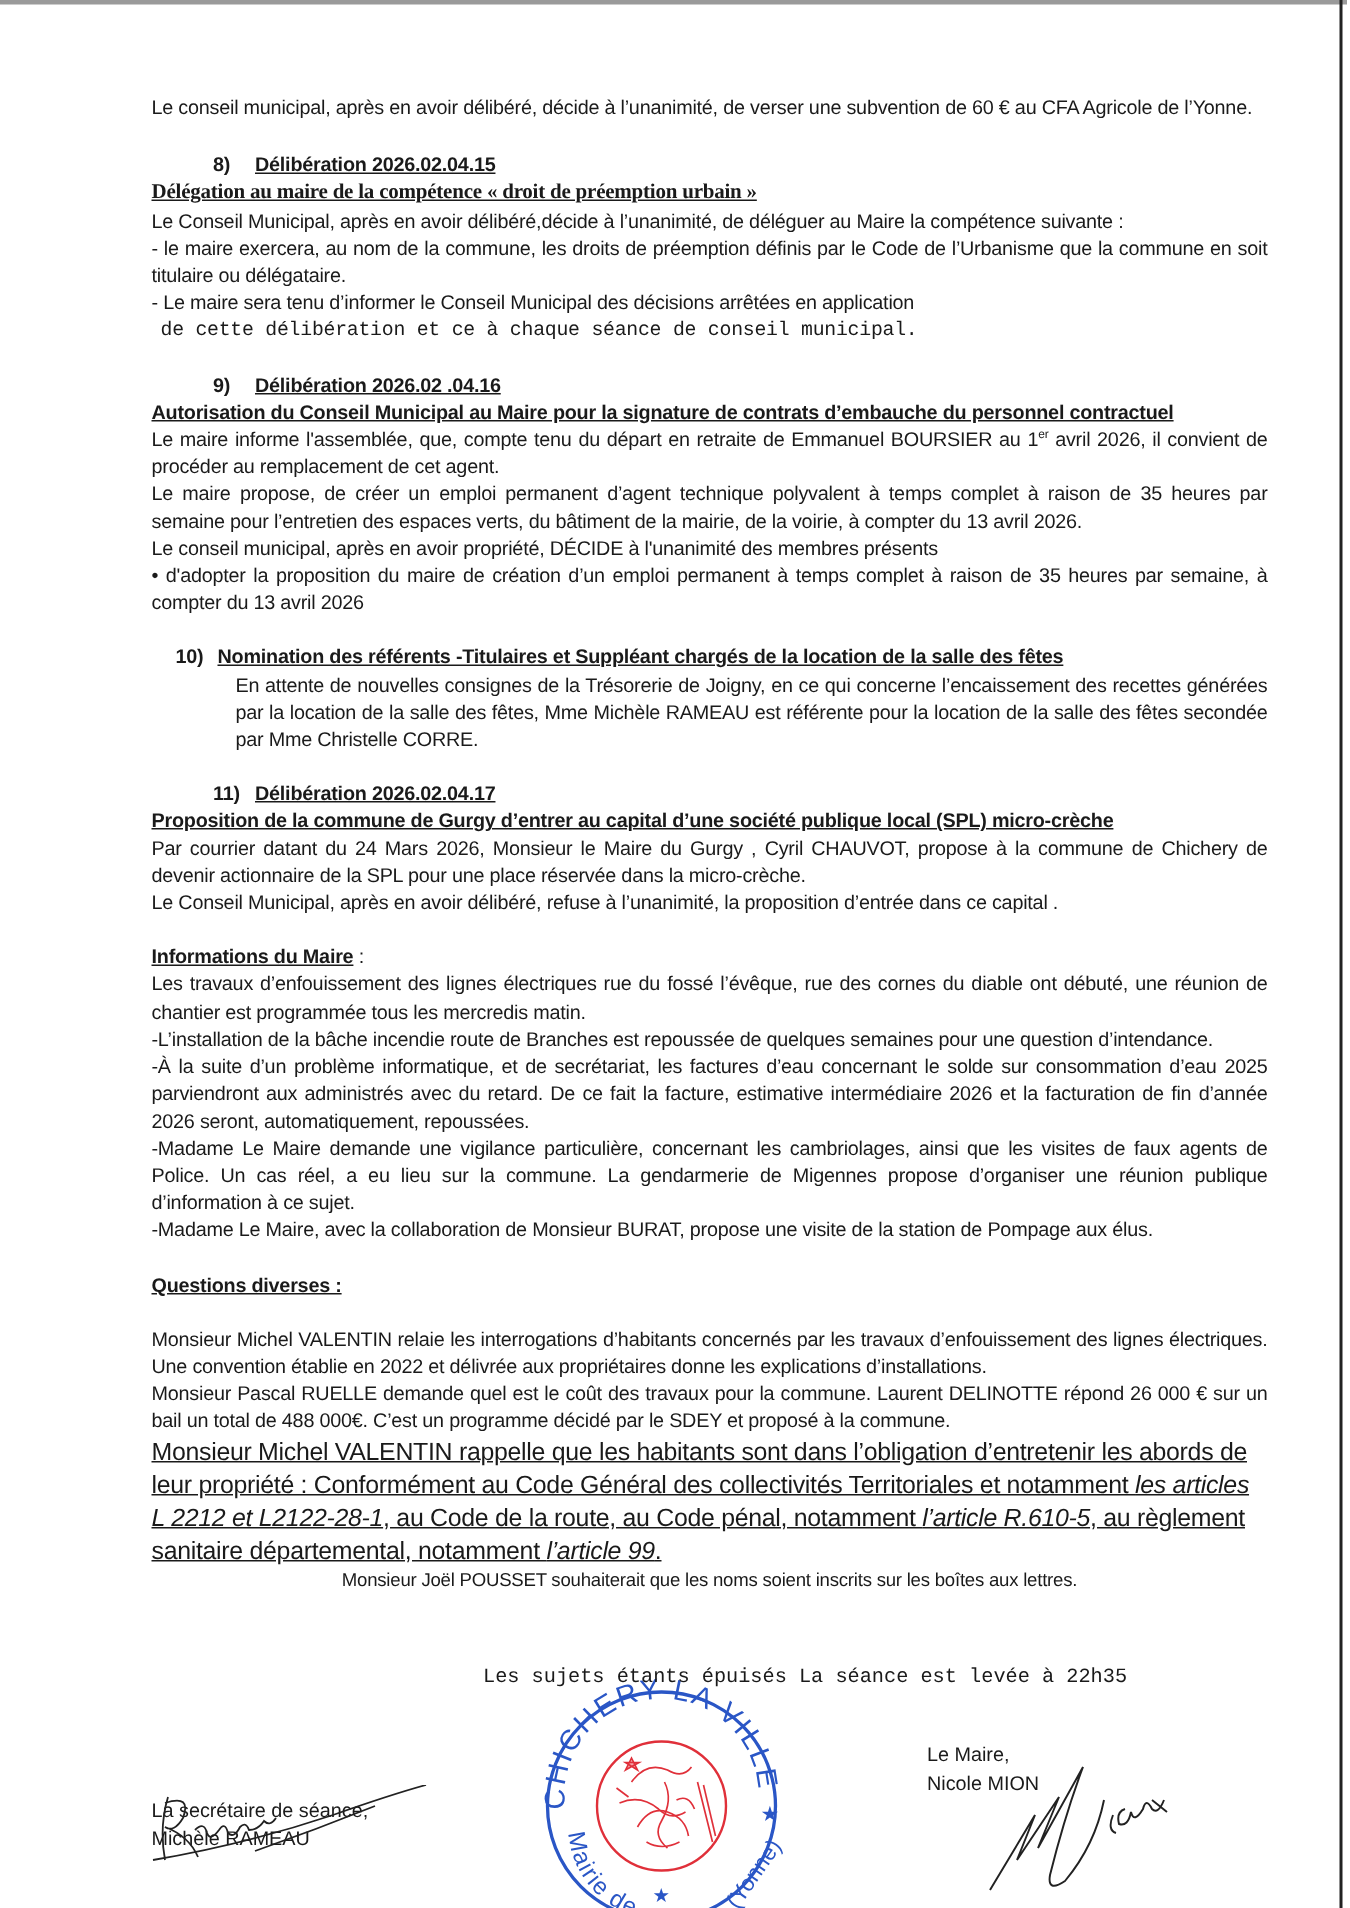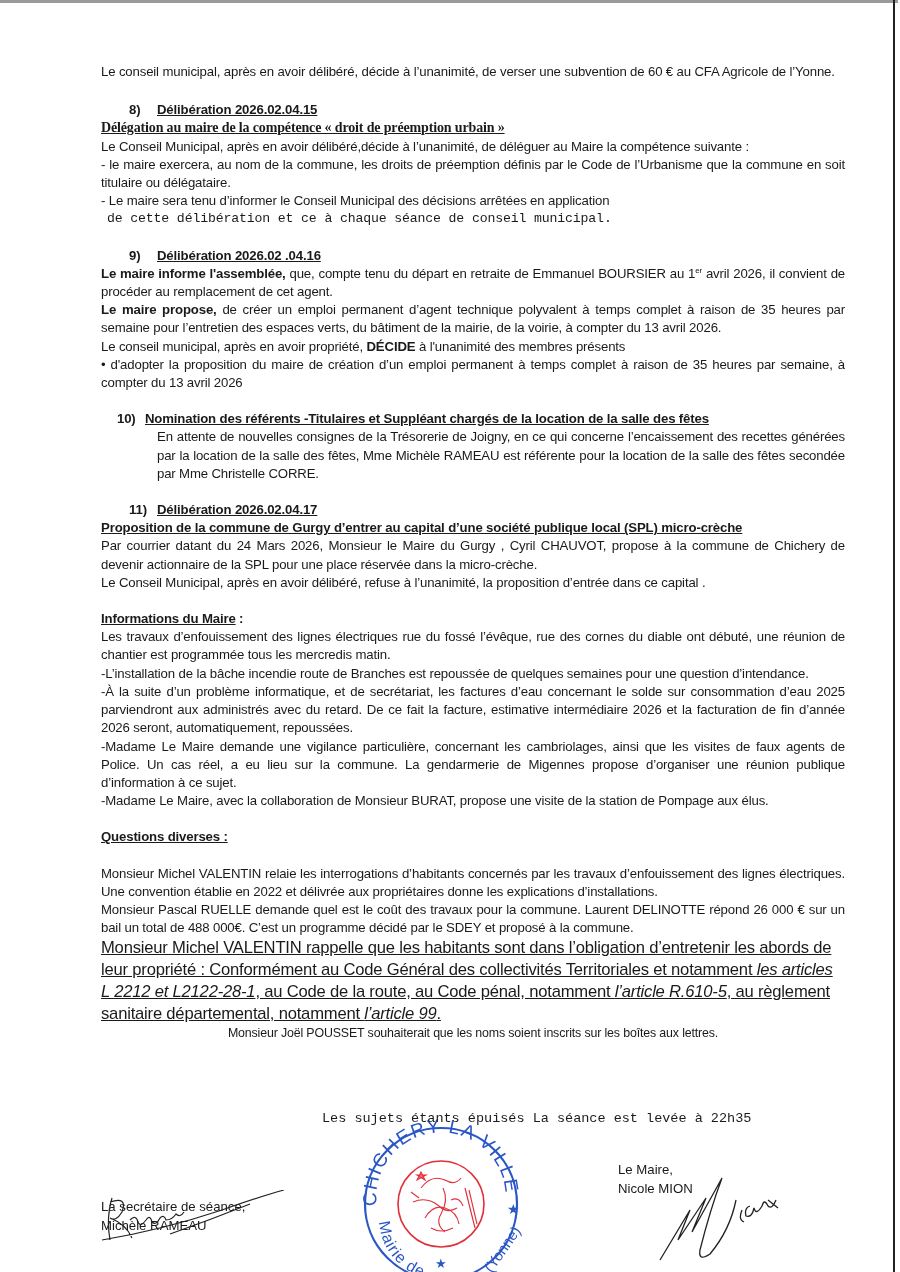--- a/index.html
+++ b/index.html
@@ -6,25 +6,25 @@
   body {
     width: 900px; height: 1272px; position: relative; overflow: hidden;
     font-family: "Liberation Sans", sans-serif; color: #1a1a1a;
   }
   .top-rule { position: absolute; left: 0; top: 0; width: 898px; height: 3px; background: #9a9a9a; }
   .right-rule { position: absolute; left: 893px; top: 0; width: 2px; height: 1272px; background: #222; }
   .page { position: absolute; left: 101px; top: 63px; width: 744px; font-size: 13.2px; line-height: 18.2px; letter-spacing: -0.15px; }
   p { margin: 0; }
   .j { text-align: justify; }
   .gap { height: 18px; }
-  .hnum { display: inline-block; margin-left: 28px; font-weight: bold; text-decoration: underline; }
+  .hnum { display: inline-block; margin-left: 41px; font-weight: bold; text-decoration: underline; }
   .hnum span.n { display: inline-block; width: 28px; }
   .sub-serif { font-family: "Liberation Serif", serif; font-weight: bold; text-decoration: underline; font-size: 14px; }
   .sub { font-weight: bold; text-decoration: underline; }
-  .b { font-weight: bold; }
+  .b { font-weight: normal; }
   .u { text-decoration: underline; font-weight: bold; }
   .indent { padding-left: 44px; }
   .big { font-size: 16.6px; line-height: 22px; letter-spacing: -0.2px; text-decoration: underline; }
   .small { font-size: 12.4px; line-height: 17px; text-align: center; }
   .serif-center { font-family: Liberation Mono, monospace; font-size: 13.5px; position: absolute; left: 322px; top: 1111px; width: 340px; white-space: nowrap; }
   .sig-left { position: absolute; left: 101px; top: 1160px; font-size: 13.2px; line-height: 19px; margin-top: 37px; }
   .sig-right { position: absolute; left: 618px; top: 1160px; font-size: 13.2px; line-height: 19px; }
   .stamp { position: absolute; left: 355px; top: 1118px; width: 170px; height: 155px; }
   .scribble-l { position: absolute; left: 100px; top: 1190px; }
   .scribble-r { position: absolute; left: 650px; top: 1170px; }
@@ -46,20 +46,21 @@
     <p><span class="sub-serif">Délégation au maire de la compétence « droit de préemption urbain »</span></p>
     <p>Le Conseil Municipal, après en avoir délibéré,décide à l’unanimité, de déléguer au Maire la compétence suivante :</p>
     <p class="j">- le maire exercera, au nom de la commune, les droits de préemption définis par le Code de l’Urbanisme que la commune en soit titulaire ou délégataire.</p>
     <p>- Le maire sera tenu d’informer le Conseil Municipal des décisions arrêtées en application</p>
     <p style="padding-left:6px;font-family:Liberation Mono, monospace;">de cette délibération et ce à chaque séance de conseil municipal.</p>
   </section>
   <div class="gap"></div>
 
   <section>
     <p><span class="hnum"><span class="n">9)</span><span>Délibération 2026.02 .04.16</span></span></p>
+    <p><span class="sub">Autorisation du Conseil Municipal au Maire pour la signature de contrats d’embauche du personnel contractuel</span></p>
     <p class="j"><span class="b">Le maire informe l'assemblée,</span><span> que, compte tenu du départ en retraite de Emmanuel BOURSIER au 1</span><sup>er</sup><span> avril 2026, il convient de procéder au remplacement de cet agent.</span></p>
     <p class="j"><span class="b">Le maire propose,</span><span> de créer un emploi permanent d’agent technique polyvalent à temps complet à raison de 35 heures par semaine pour l’entretien des espaces verts, du bâtiment de la mairie, de la voirie, à compter du 13 avril 2026.</span></p>
     <p><span>Le conseil municipal, après en avoir propriété, </span><span class="b">DÉCIDE</span><span> à l'unanimité des membres présents</span></p>
     <p class="j">• d'adopter la proposition du maire de création d’un emploi permanent à temps complet à raison de 35 heures par semaine, à compter du 13 avril 2026</p>
   </section>
   <div class="gap"></div>
 
   <section>
     <p><span class="hnum" style="margin-left:16px;"><span class="n">10)</span><span>Nomination des référents -Titulaires et Suppléant chargés de la location de la salle des fêtes</span></span></p>
     <p class="j indent" style="padding-left:56px;">En attente de nouvelles consignes de la Trésorerie de Joigny, en ce qui concerne l’encaissement des recettes générées par la location de la salle des fêtes, Mme Michèle RAMEAU est référente pour la location de la salle des fêtes secondée par Mme Christelle CORRE.</p>

